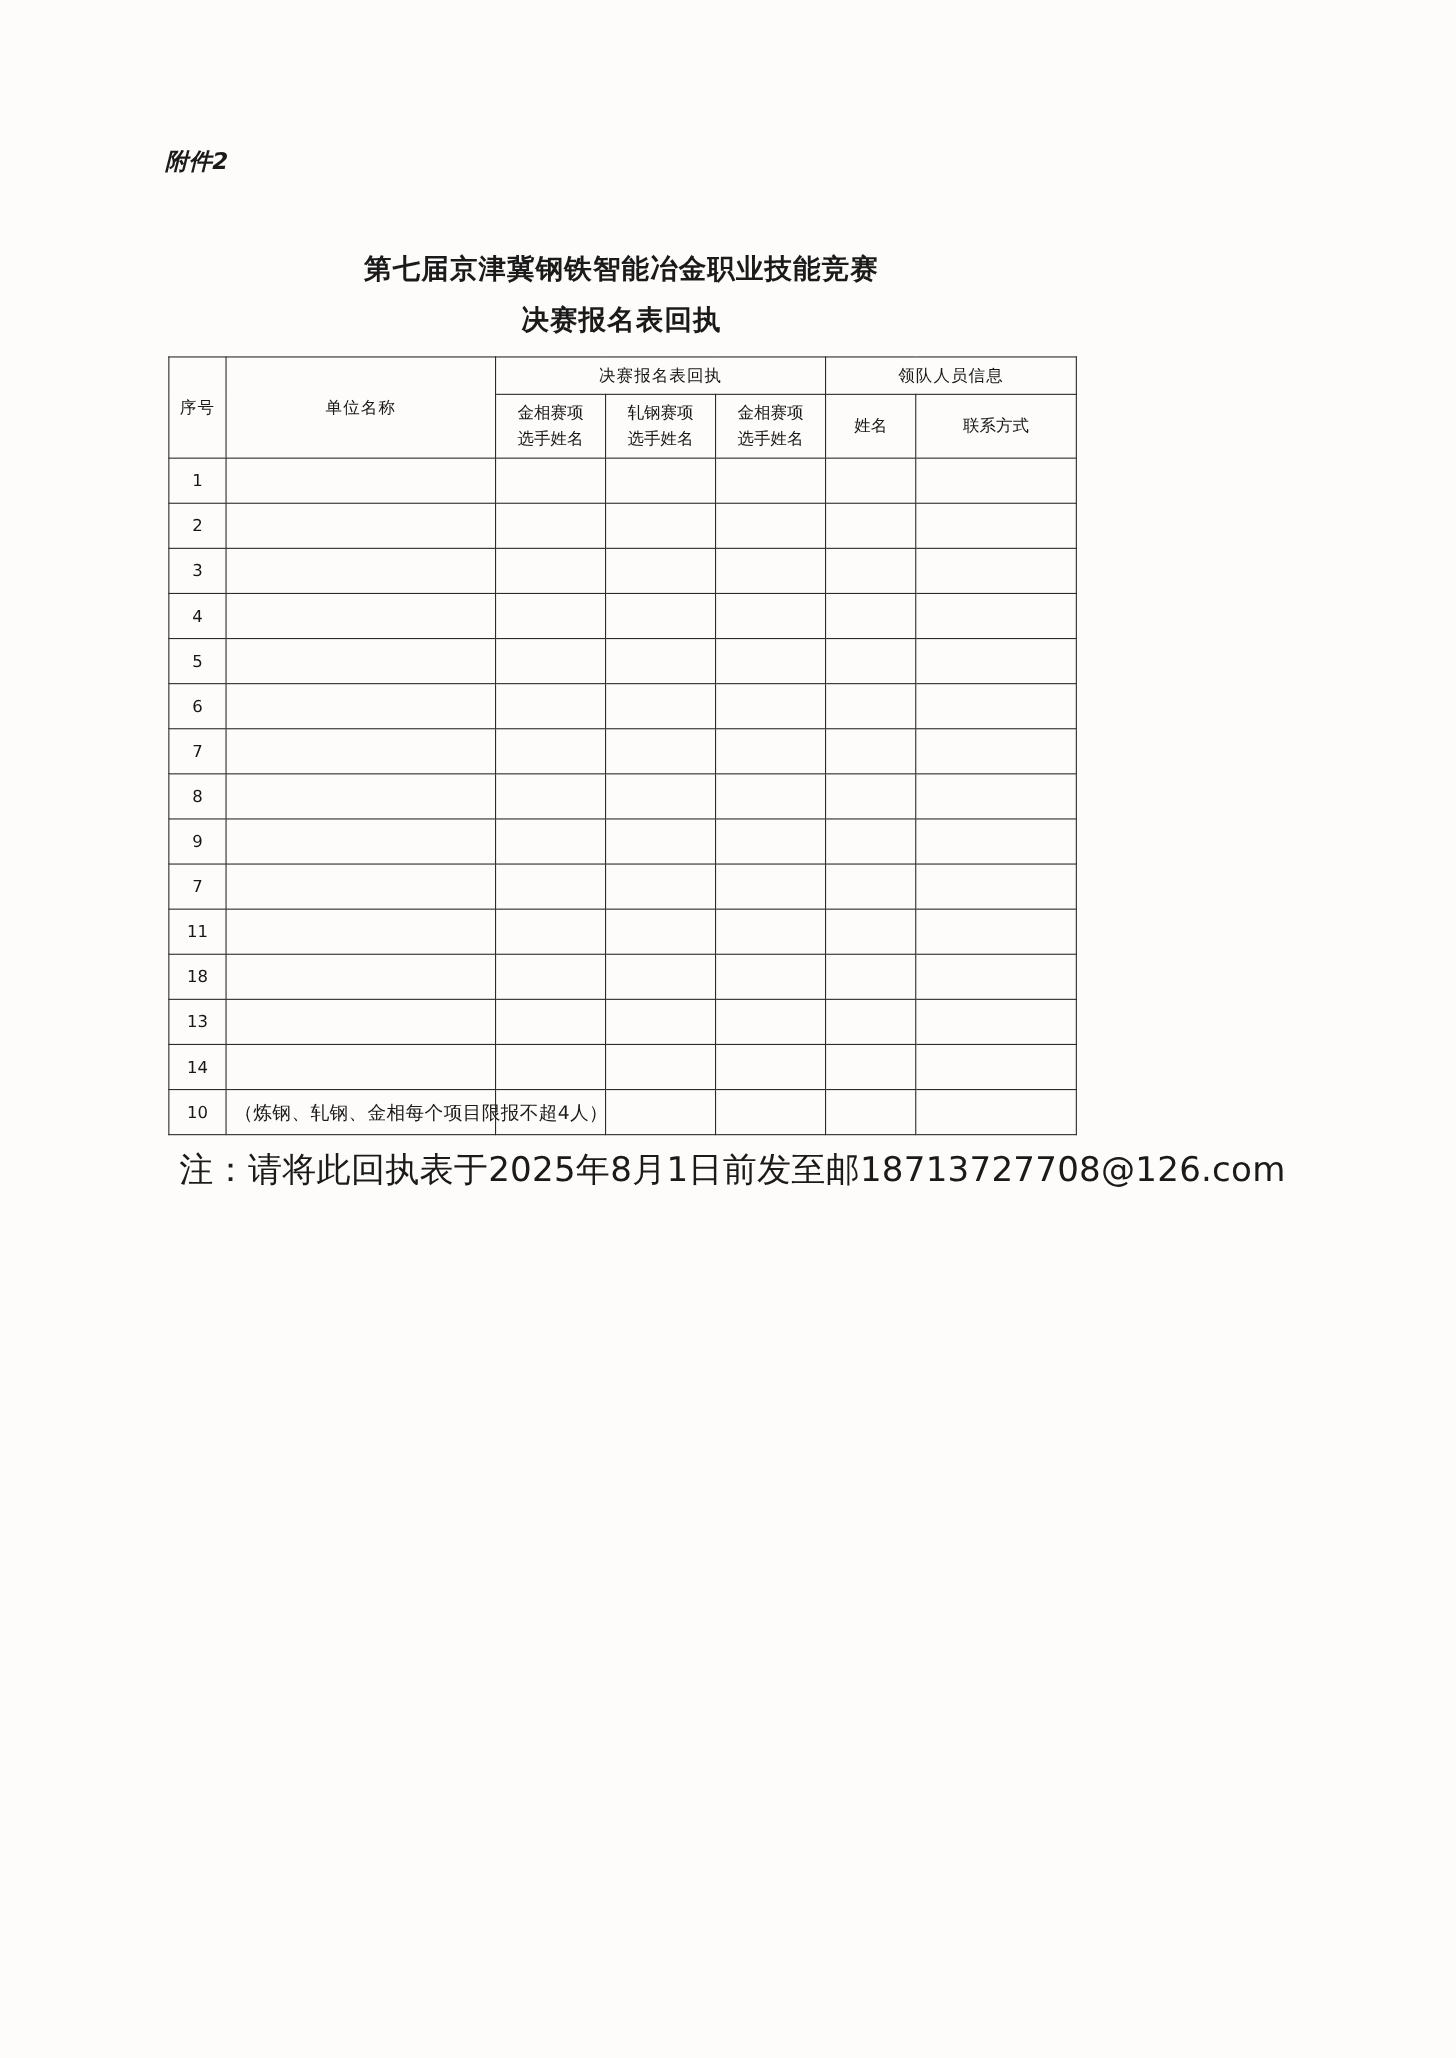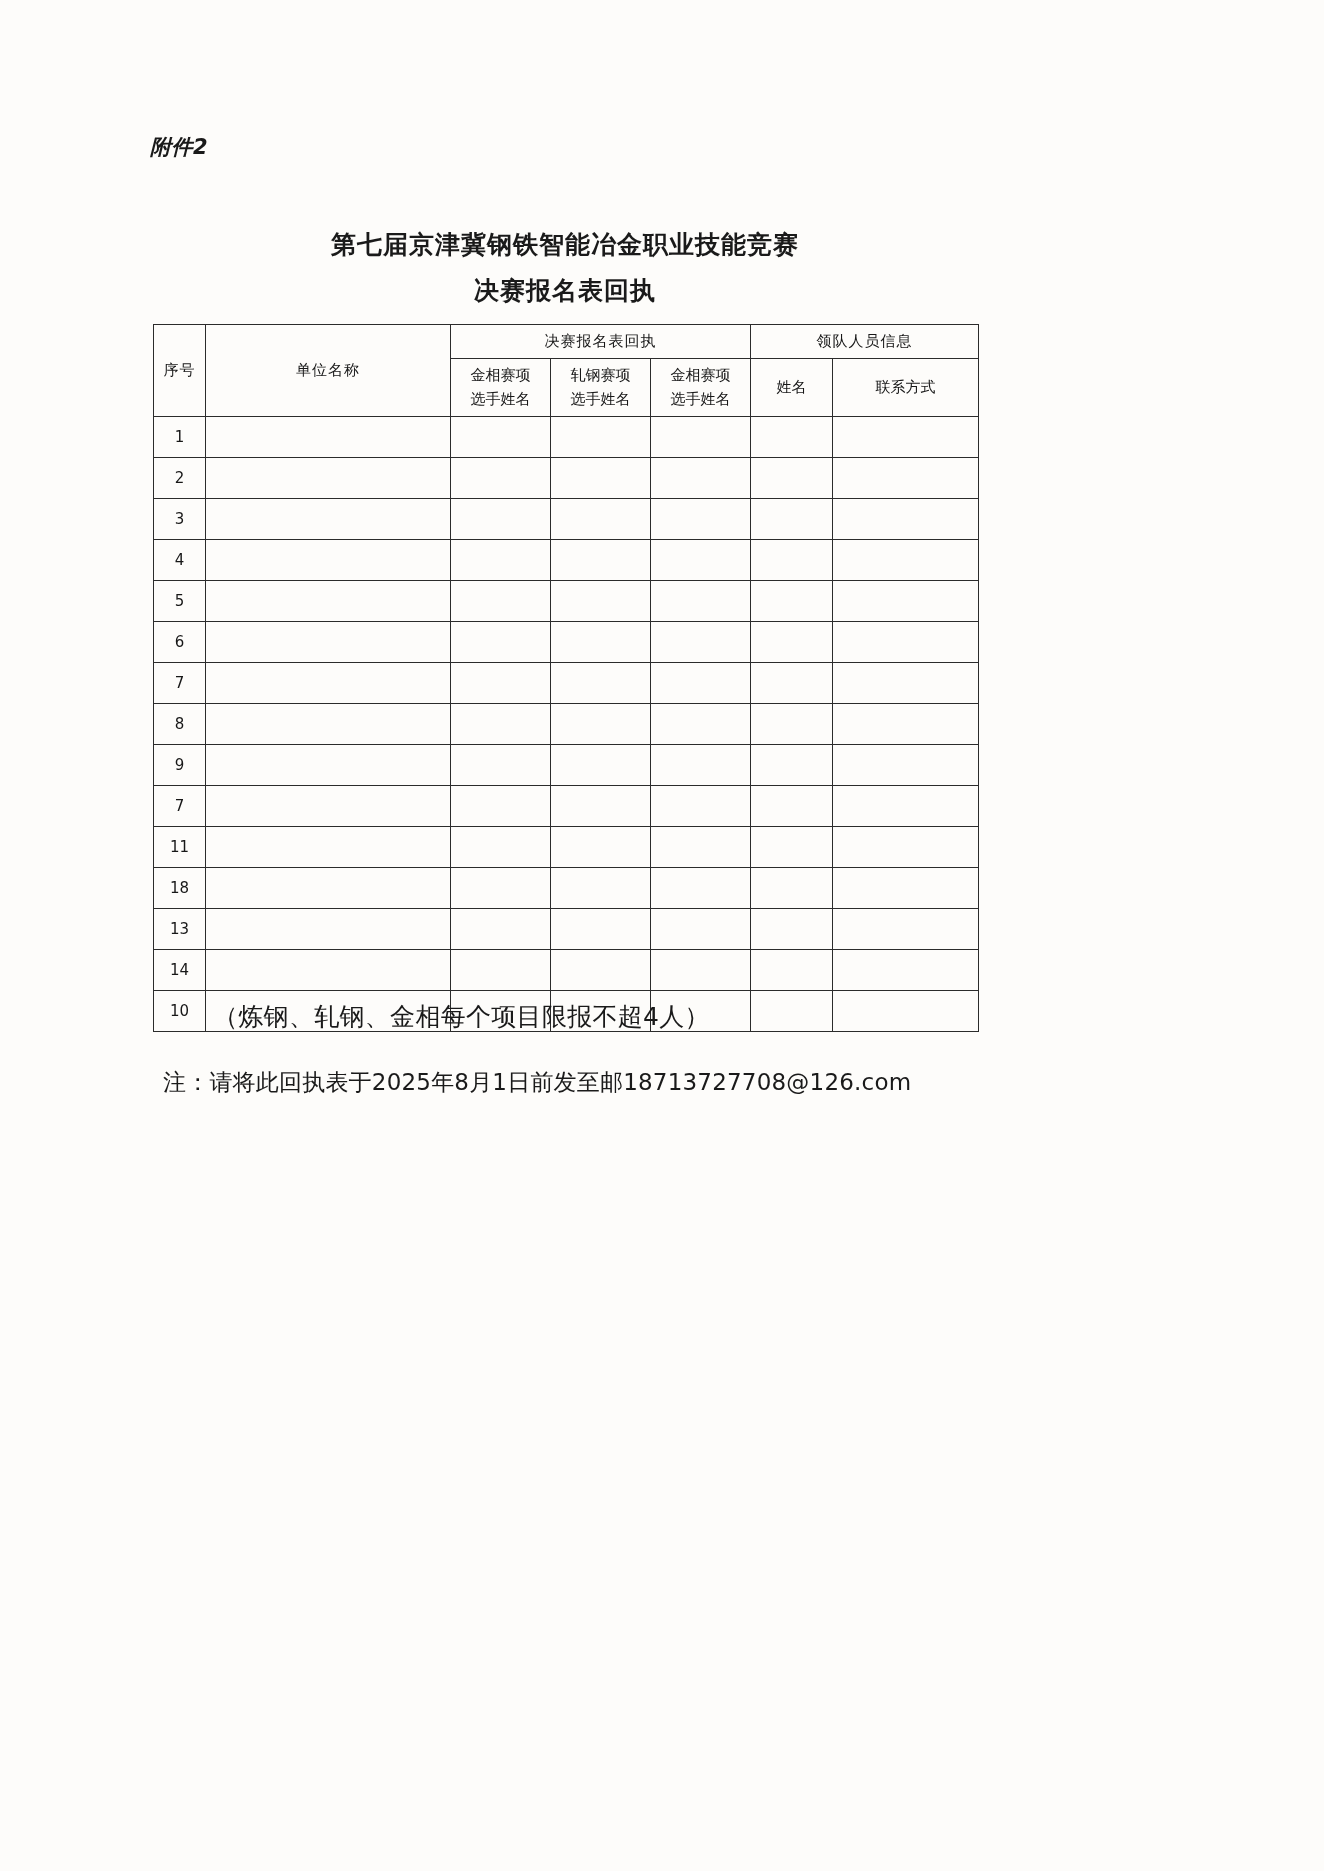--- a/index.html
+++ b/index.html
@@ -93,32 +93,31 @@
     height: 40px;
   }
   .row-no {
     font-size: 15px;
   }
   .note-limit {
     position: absolute;
     left: 213px;
     top: 1000px;
     font-family: "DejaVu Sans", sans-serif;
-    font-size: 25px;
+    font-size: 17px;
     letter-spacing: 0.3px;
   }
   .note-send {
     position: absolute;
     left: 163px;
     top: 1043px;
     font-family: "DejaVu Sans", sans-serif;
-    font-size: 23px;
+    font-size: 31px;
     letter-spacing: 0.2px;
     white-space: nowrap;
-    margin-top: 24px;
   }
 </style>
 </head>
 <body>
 
 <div class="page">
 
   <div class="attachment-label">附件2</div>
 
   <div class="doc-title">

